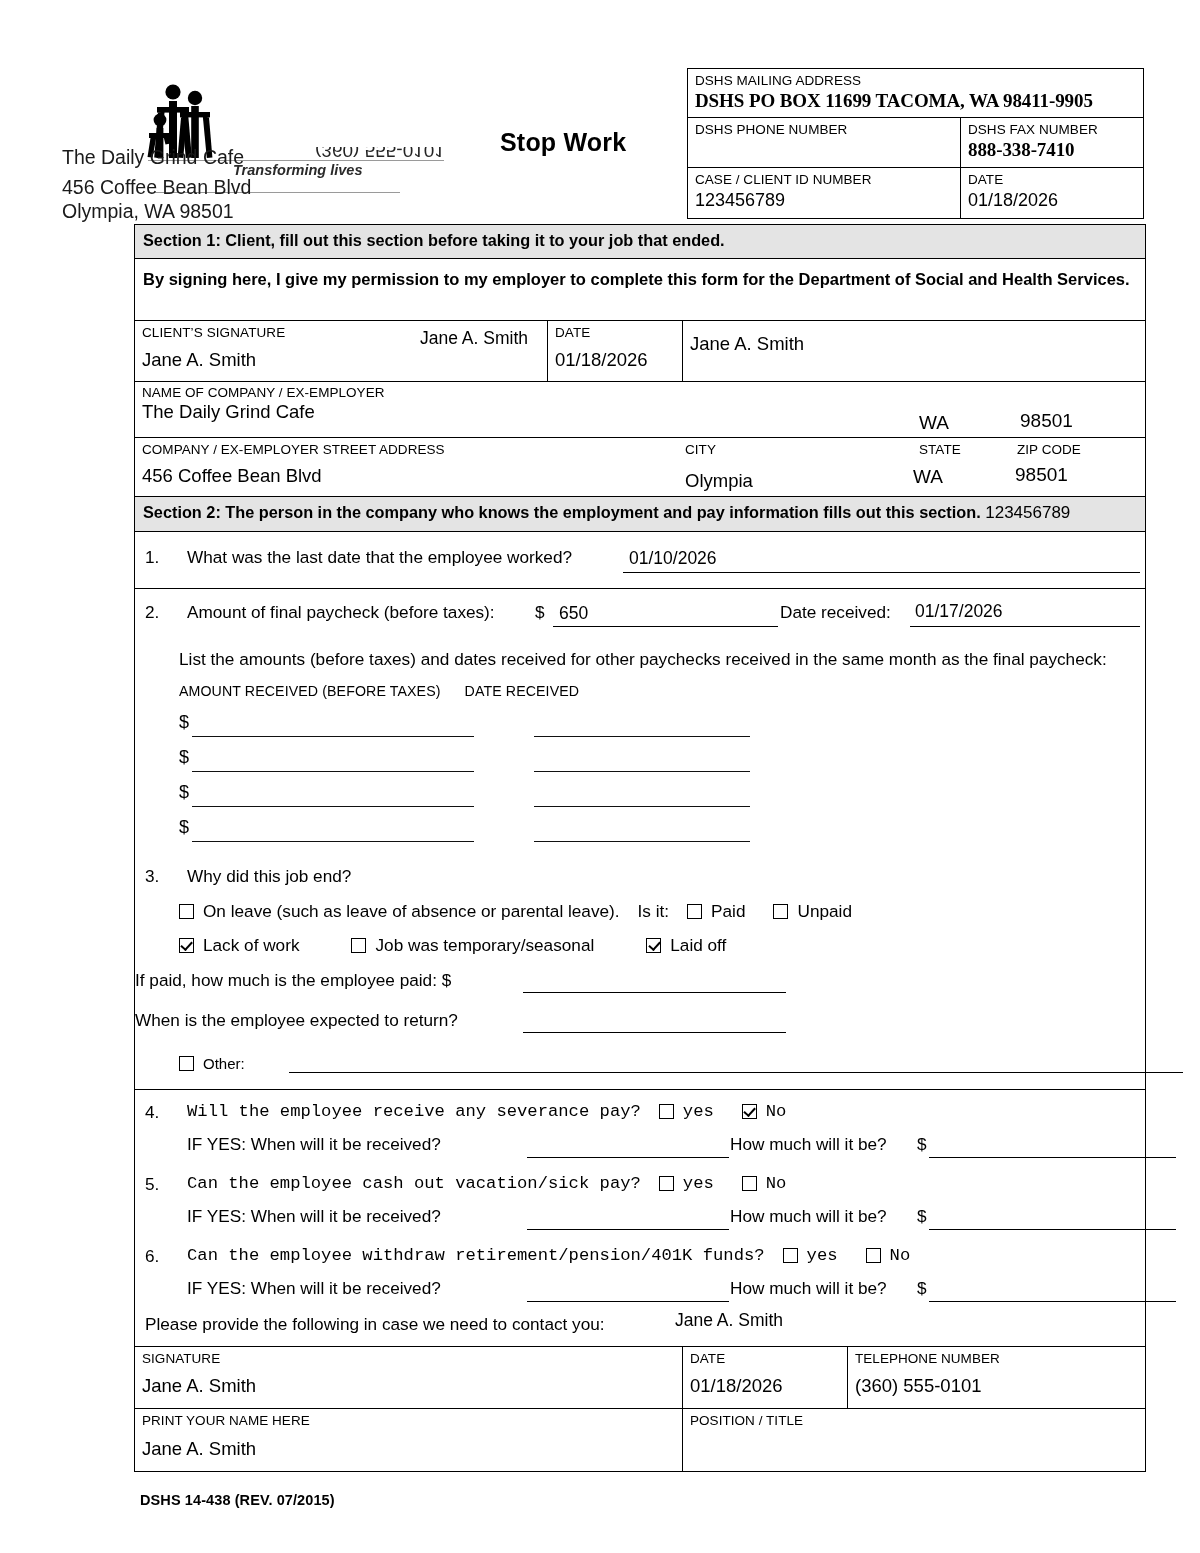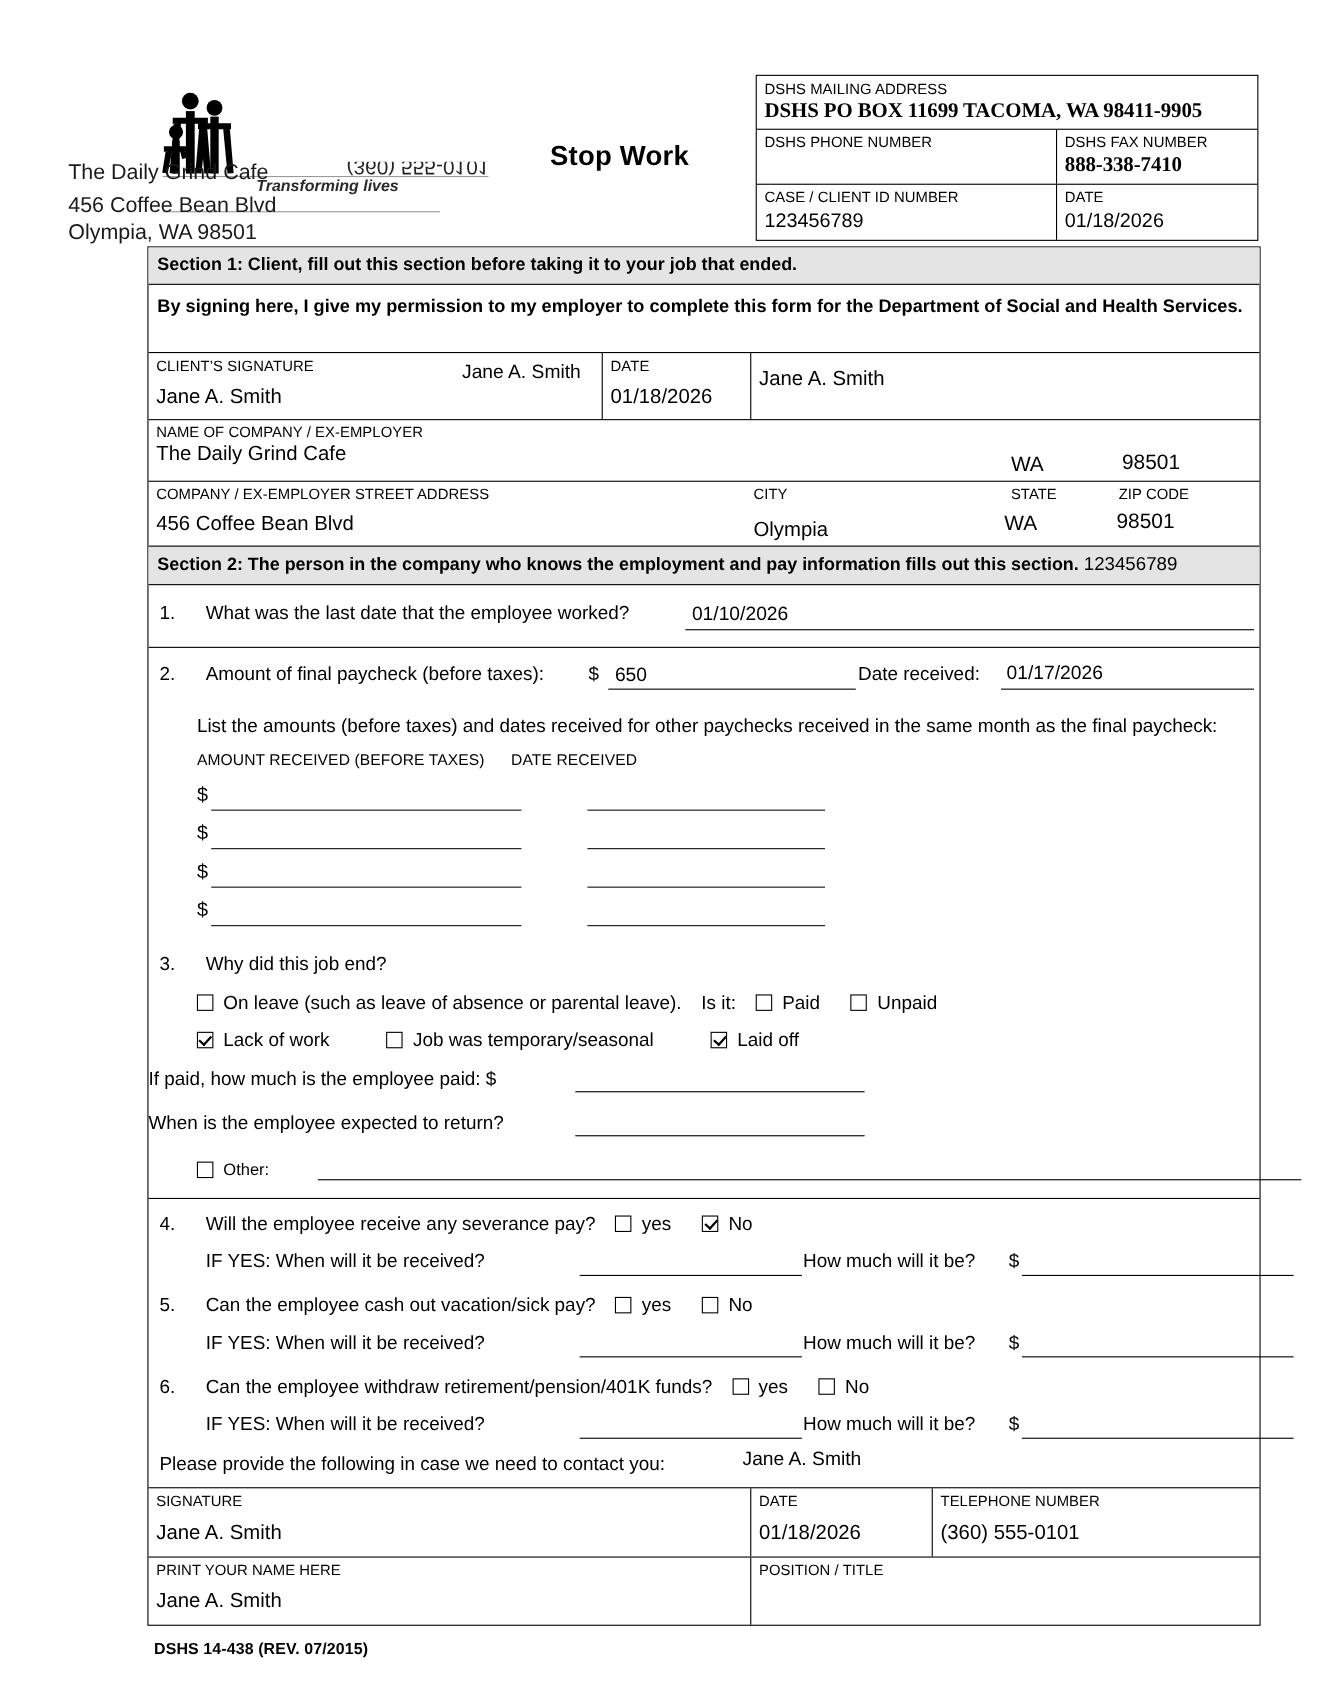--- a/index.html
+++ b/index.html
@@ -383,21 +383,21 @@
     width: 894px;
     border-bottom: 1.7px solid #000;
   }
 
   .qsep {
     border-top: 1.4px solid #000;
     margin-top: 12px;
   }
 
   .qyn { position: relative; padding: 12px 8px 0 8px; }
-  .qyn .qtext { display: flex; align-items: center; font-size: 17.2px; }
+  .qyn .qtext { display: flex; align-items: center; font-size: 17.2px; font-family: Liberation Mono, monospace; }
 
   .ifyes {
     margin-left: 44px;
     margin-top: 13px;
     position: relative;
     height: 28px;
     font-size: 17.2px;
     white-space: nowrap;
   }
   .iy-line1 {

